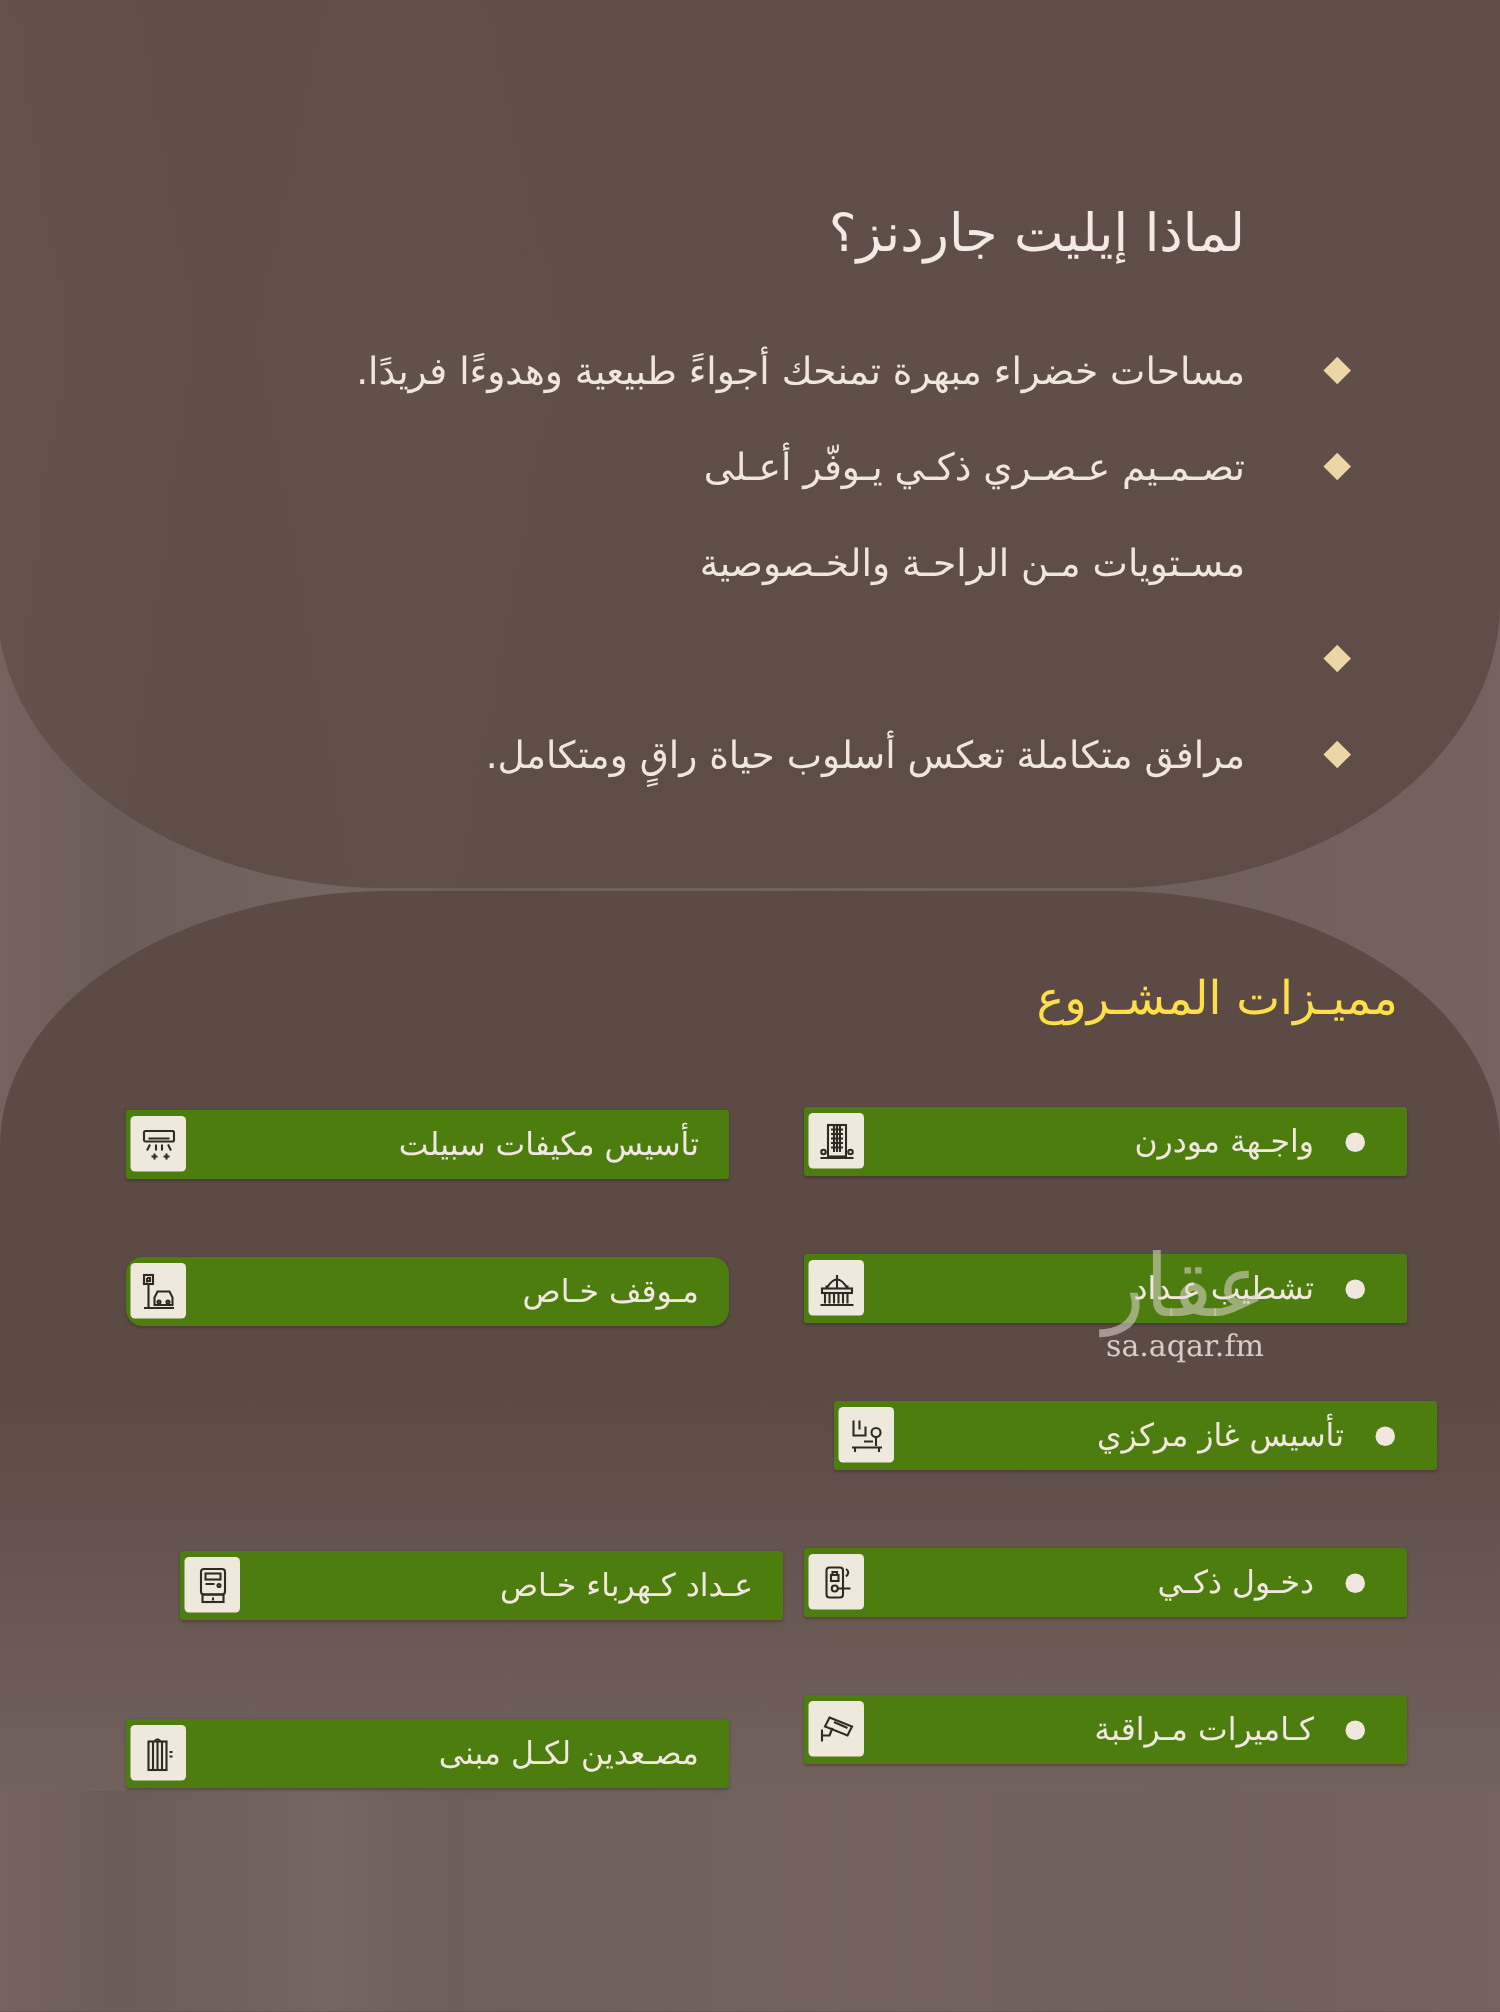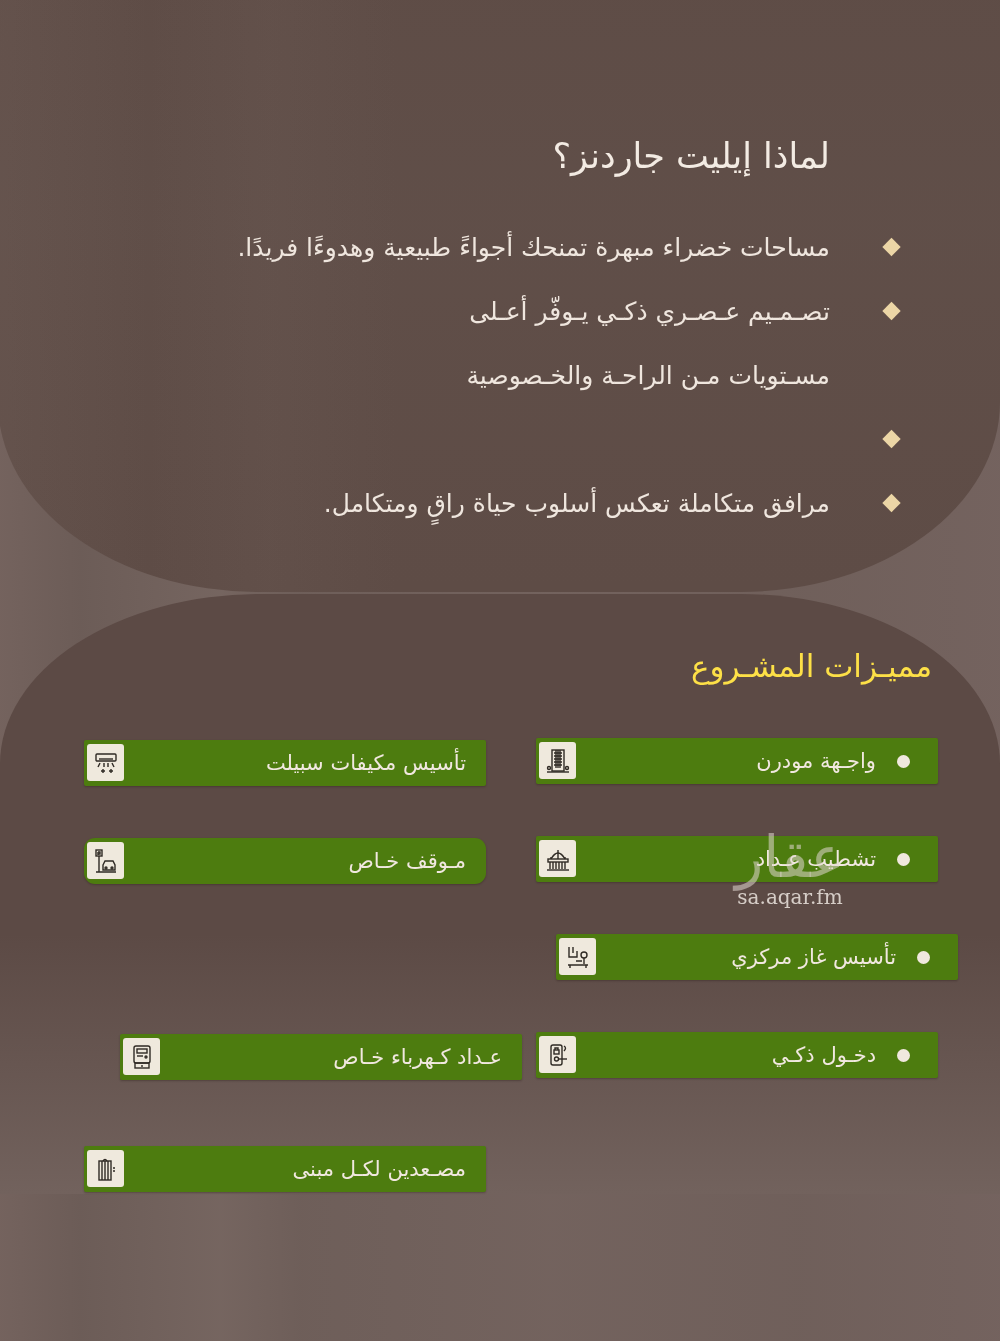--- a/index.html
+++ b/index.html
@@ -165,20 +165,31 @@
           <path d="M11 9v-2h3v2"></path>
           <circle cx="12.5" cy="18" r="2"></circle>
           <path d="M14 18h9"></path>
           <path d="M20 5q3 2 0 5"></path>
         </svg>
     </div>
     <span class="label">دخـول ذكـي</span>
     <span class="dot"></span>
   </div>
 
+  <div class="card right" style="left:452px; top:392px;">
+    <div class="icon-box">
+      <svg viewBox="0 0 28 28" fill="none" stroke="#2f2a24" stroke-width="1.4">
+          <path d="M9 6l15 6-3 6-15-6z"></path>
+          <path d="M11 13l-2 5H4M4 14v8"></path>
+          <path d="M12 9l9 4"></path>
+        </svg>
+    </div>
+    <span class="label">كـاميرات مـراقبة</span>
+    <span class="dot"></span>
+  </div>
 
   <div class="card" style="left:0; top:2px;">
     <div class="icon-box">
       <svg viewBox="0 0 28 28" fill="none" stroke="#2f2a24" stroke-width="1.4">
           <rect x="4" y="5" width="20" height="7" rx="1"></rect>
           <path d="M7 10h14"></path>
           <path d="M8 14l-2 4M12 14v4M16 14v4M20 14l2 4"></path>
           <path d="M9 22h4M11 20v4M17 22h4M19 20v4"></path>
         </svg>
     </div>

